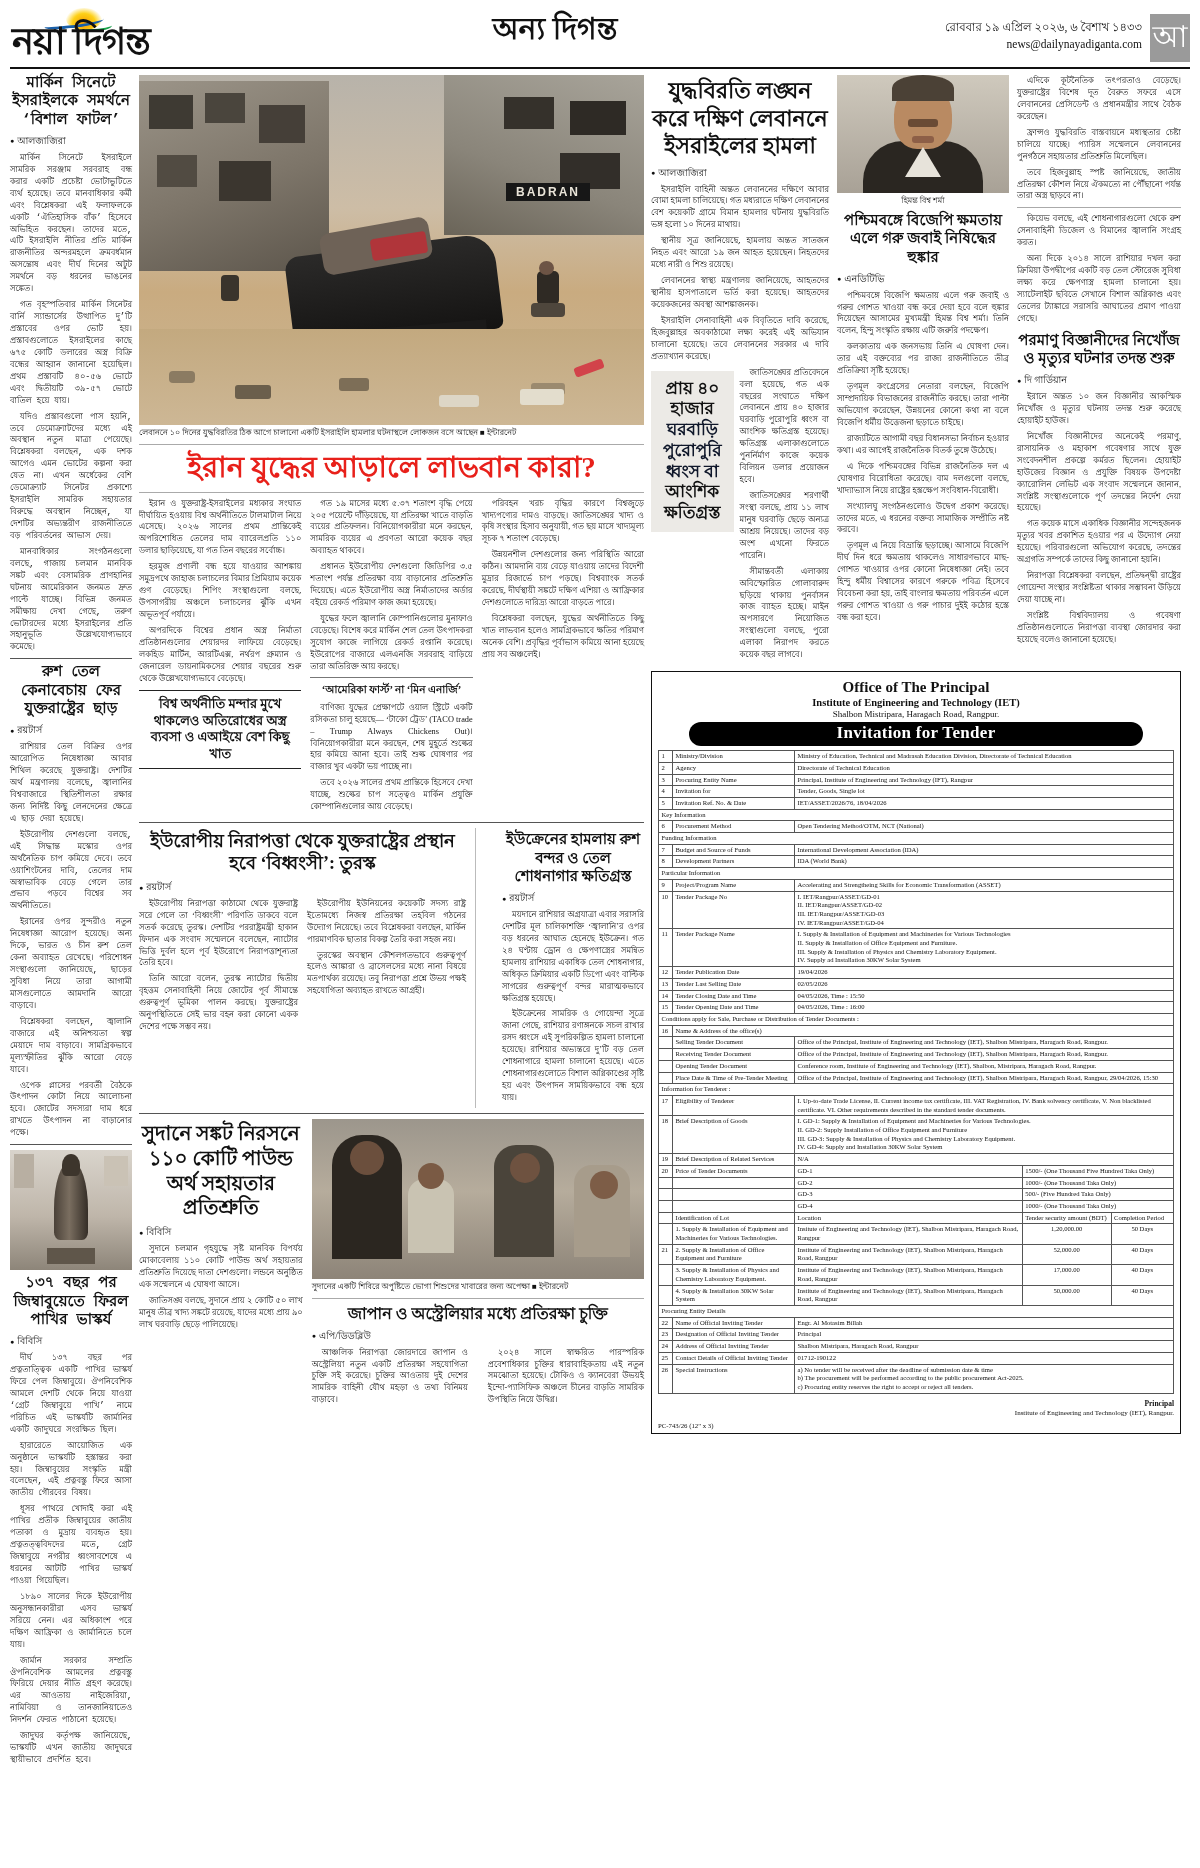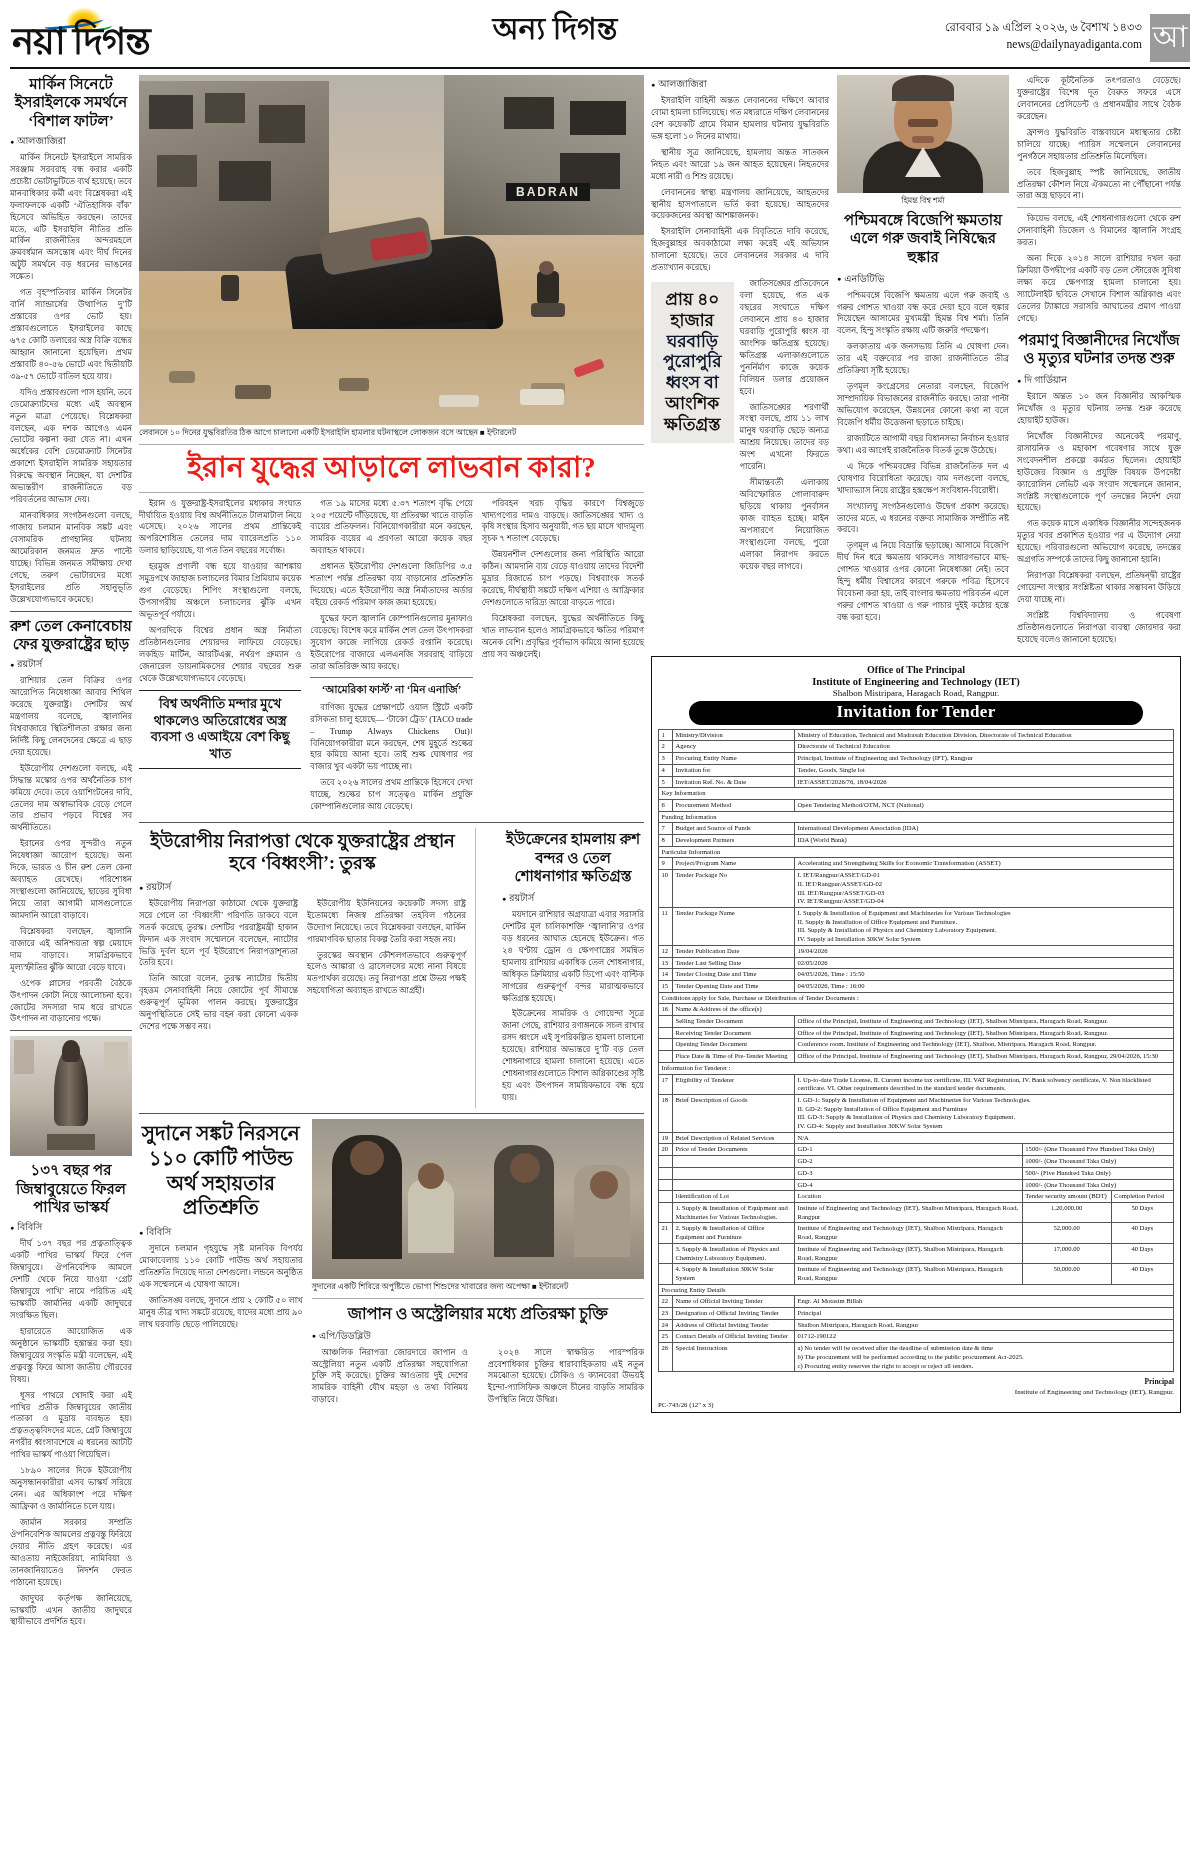--- a/index.html
+++ b/index.html
@@ -47,21 +47,21 @@
   .head-mark {
     width:40px; height:48px; background:#9a9a9a; color:#fff;
     font-size:30px; display:flex; align-items:center; justify-content:center;
     font-family:"Liberation Serif", serif;
   }
   .rule-thick { border-top:2px solid #111; margin:5px 0 6px; }
 
   
   .content { display:flex; gap:7px; }
   .col { position:relative; }
-  .c1 { width:122px; }
+  .c1 { width:122px;font-family:Liberation Mono, monospace; }
   .c2 { width:505px; }
 
   
   .hl-s { font-size:15px; font-weight:bold; line-height:1.22; text-align:center; margin:0 0 4px; }
   .hl-m { font-size:18px; font-weight:bold; line-height:1.24; text-align:center; margin:2px 0 5px; }
   .hl-l { font-size:22px; font-weight:bold; line-height:1.25; text-align:center; margin:2px 0 6px; }
   .hl-red {
     color:#e8201a; font-size:29px; font-weight:bold; text-align:center;
     line-height:1.2; margin:4px 0 7px;
   }
@@ -87,21 +87,21 @@
     text-align:center; font-weight:bold; line-height:1.22;
     font-size:17px; background:#eceae6; padding:8px 4px; margin:4px 0;
   }
   .redbox .r { color:#0f172a; }
 
   
   .tender {
     border:1.5px solid #111; padding:5px 6px 4px;
     font-family:"Liberation Serif", serif; background:#fff;
   }
-  .tender h1 { font-size:10px; text-align:center; margin:2px 0 0; font-weight:bold; }
+  .tender h1 { font-size:15px; text-align:center; margin:2px 0 0; font-weight:bold; }
   .tender h2 { font-size:10.5px; text-align:center; margin:1px 0 0; font-weight:bold; }
   .tender h3 { font-size:9px; text-align:center; margin:1px 0 3px; font-weight:normal; }
   .inv-pill {
     background:#000; color:#fff; border-radius:14px;
     font-size:17px; font-weight:bold; text-align:center;
     padding:1px 0 3px; margin:2px auto 4px; width:88%;
     letter-spacing:0.3px;
   }
   table.tt { width:100%; border-collapse:collapse; font-size:6.6px; }
   table.tt td, table.tt th {
@@ -309,20 +309,21 @@
           </div>
         </div>
       </div>
     </div>
 
     <div style="width:530px">
 
       <div style="display:flex;gap:8px">
 
         <div style="width:178px">
+          <div class="hl-l">যুদ্ধবিরতি লঙ্ঘন করে দক্ষিণ লেবাননে ইসরাইলের হামলা</div>
           <div class="byline">আলজাজিরা</div>
           <p class="bn bn-i">ইসরাইলি বাহিনী অন্তত লেবাননের দক্ষিণে আবার বোমা হামলা চালিয়েছে। গত মধ্যরাতে দক্ষিণ লেবাননের বেশ কয়েকটি গ্রামে বিমান হামলার ঘটনায় যুদ্ধবিরতি ভঙ্গ হলো ১০ দিনের মাথায়।</p>
           <p class="bn bn-i">স্থানীয় সূত্র জানিয়েছে, হামলায় অন্তত সাতজন নিহত এবং আরো ১৯ জন আহত হয়েছেন। নিহতদের মধ্যে নারী ও শিশু রয়েছে।</p>
           <p class="bn bn-i">লেবাননের স্বাস্থ্য মন্ত্রণালয় জানিয়েছে, আহতদের স্থানীয় হাসপাতালে ভর্তি করা হয়েছে। আহতদের কয়েকজনের অবস্থা আশঙ্কাজনক।</p>
           <p class="bn bn-i">ইসরাইলি সেনাবাহিনী এক বিবৃতিতে দাবি করেছে, হিজবুল্লাহর অবকাঠামো লক্ষ্য করেই এই অভিযান চালানো হয়েছে। তবে লেবাননের সরকার এ দাবি প্রত্যাখ্যান করেছে।</p>
 
           <div style="display:flex;gap:6px">
             <div style="width:48%">
               <div class="redbox">
                 <div>প্রায় ৪০ হাজার</div>

